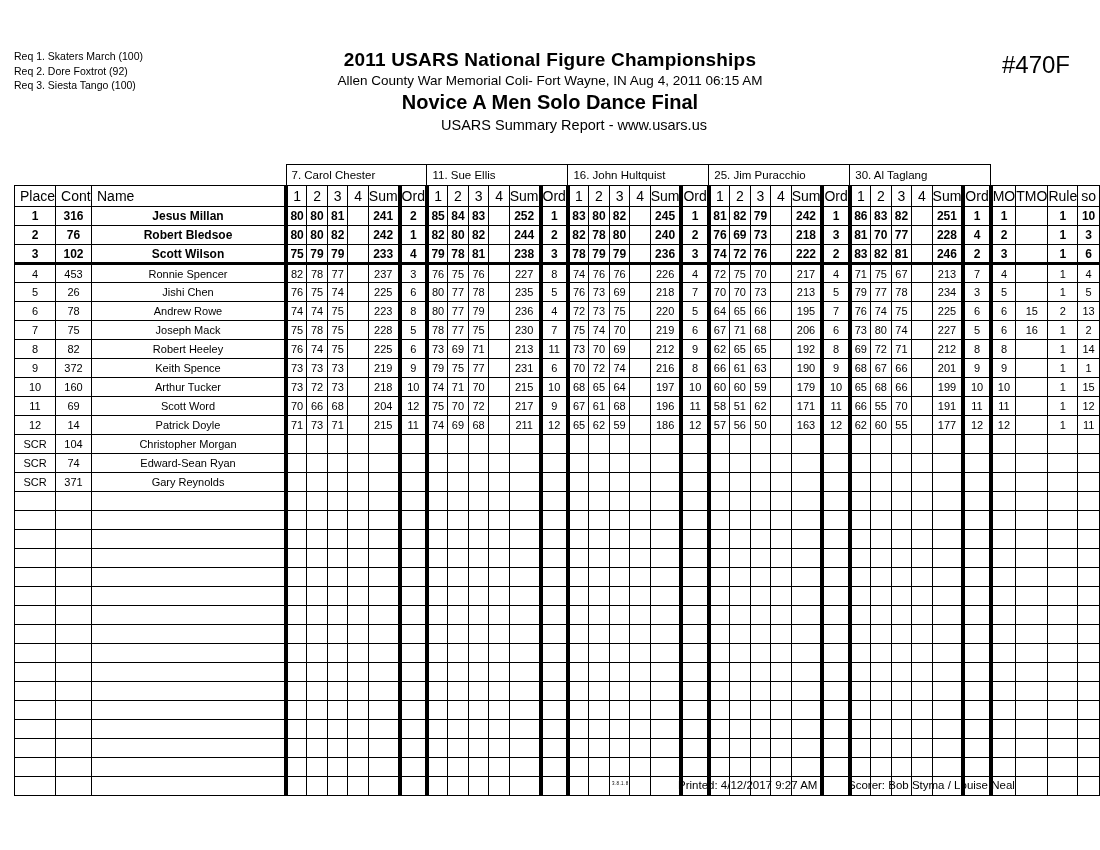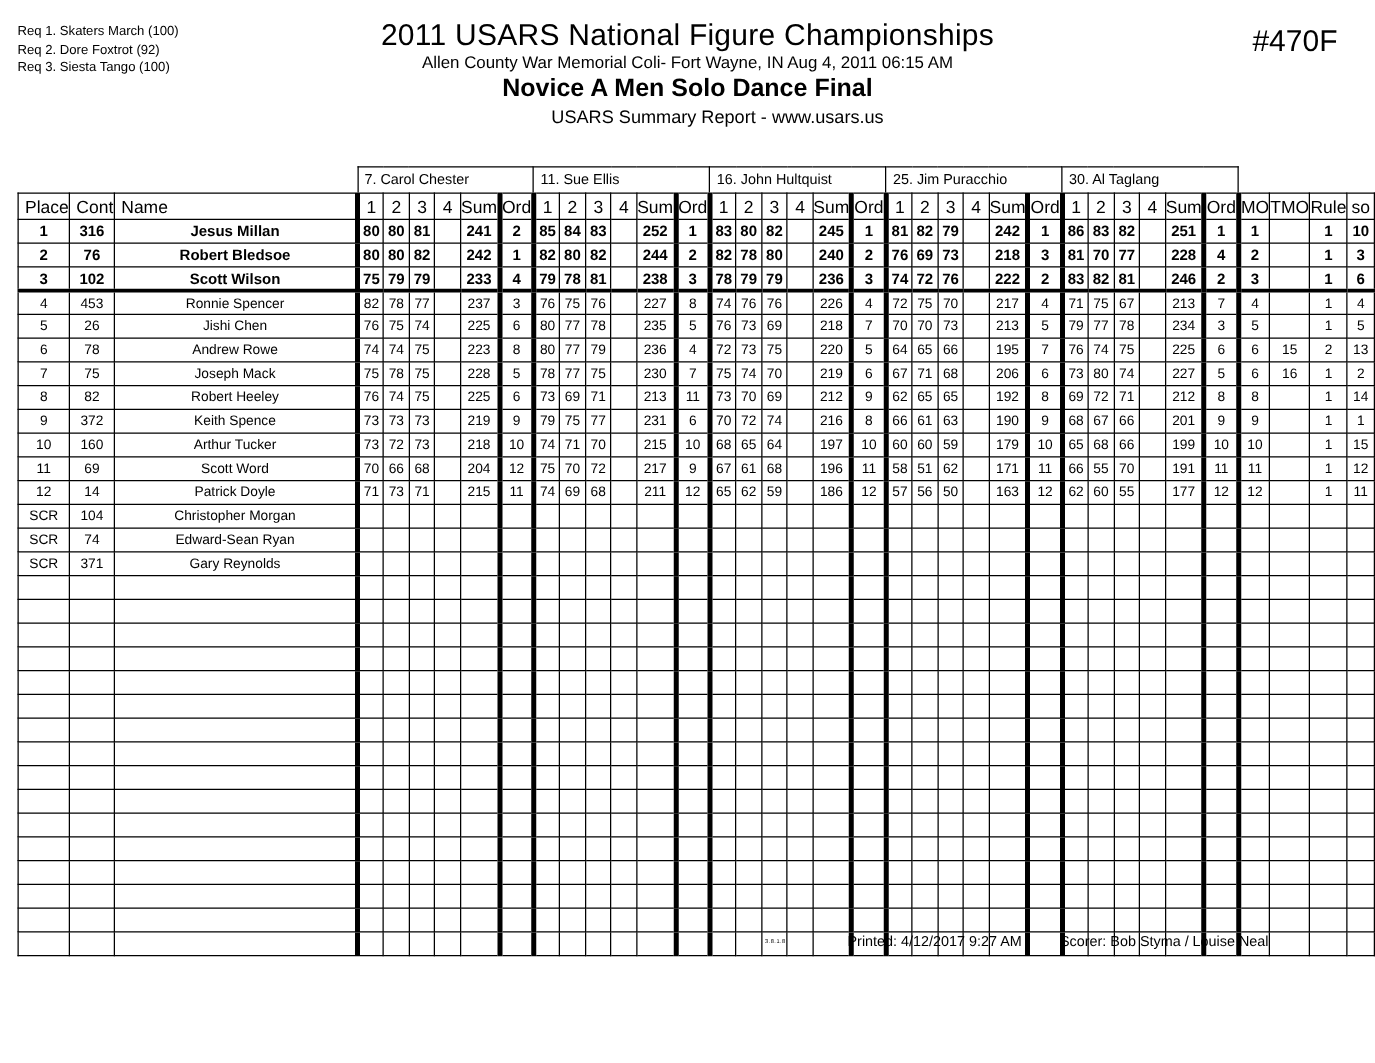--- a/index.html
+++ b/index.html
@@ -4,34 +4,34 @@
 <style>
   * { box-sizing: border-box; }
   html, body {
     margin: 0; padding: 0;
     width: 1100px; height: 850px;
     background: #ffffff;
     font-family: "Liberation Sans", sans-serif;
     color: #000000;
     overflow: hidden;
   }
-  #page { position: relative; width: 1100px; height: 618px; }
+  #page { position: relative; width: 1100px; height: 618px; margin-top: 31px; }
 
   
   .req-block {
     position: absolute; left: 14px; top: 18px;
     font-size: 10.5px; line-height: 14.5px; white-space: nowrap;
   }
   .req-line { display: block; }
 
   .title-block {
     position: absolute; left: 0; top: 18px; width: 1100px;
     text-align: center;
   }
-  .t-main  { font-size: 24px; font-weight: normal; letter-spacing: .2px; line-height: 22px; }
+  .t-main  { font-size: 19px; font-weight: bold; letter-spacing: .2px; line-height: 22px; }
   .t-venue { font-size: 13.5px; font-weight: normal; line-height: 19px; }
   .t-event { font-size: 20px; font-weight: bold; line-height: 24px; }
   .t-report{ font-size: 14.5px; font-weight: normal; line-height: 22px; padding-left: 48px; }
 
   .eventnum {
     position: absolute; right: 30px; top: 20px;
     font-size: 24px; font-weight: normal;
   }
 
   

